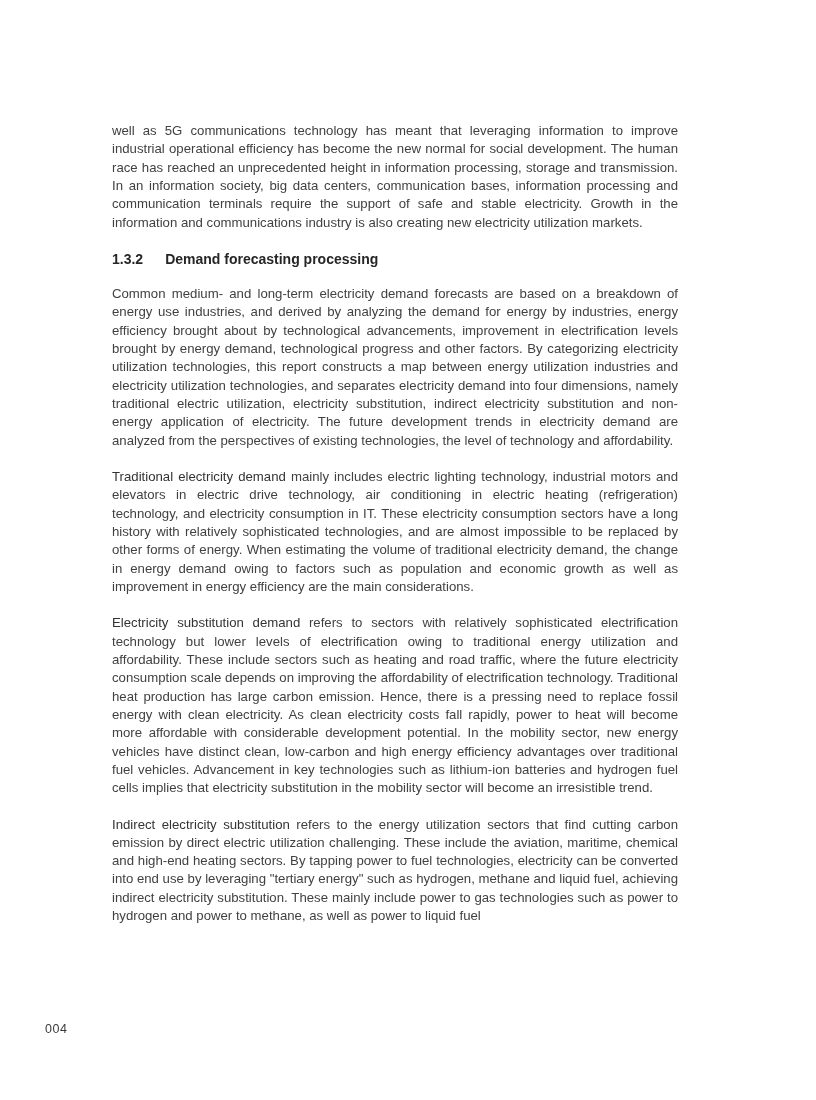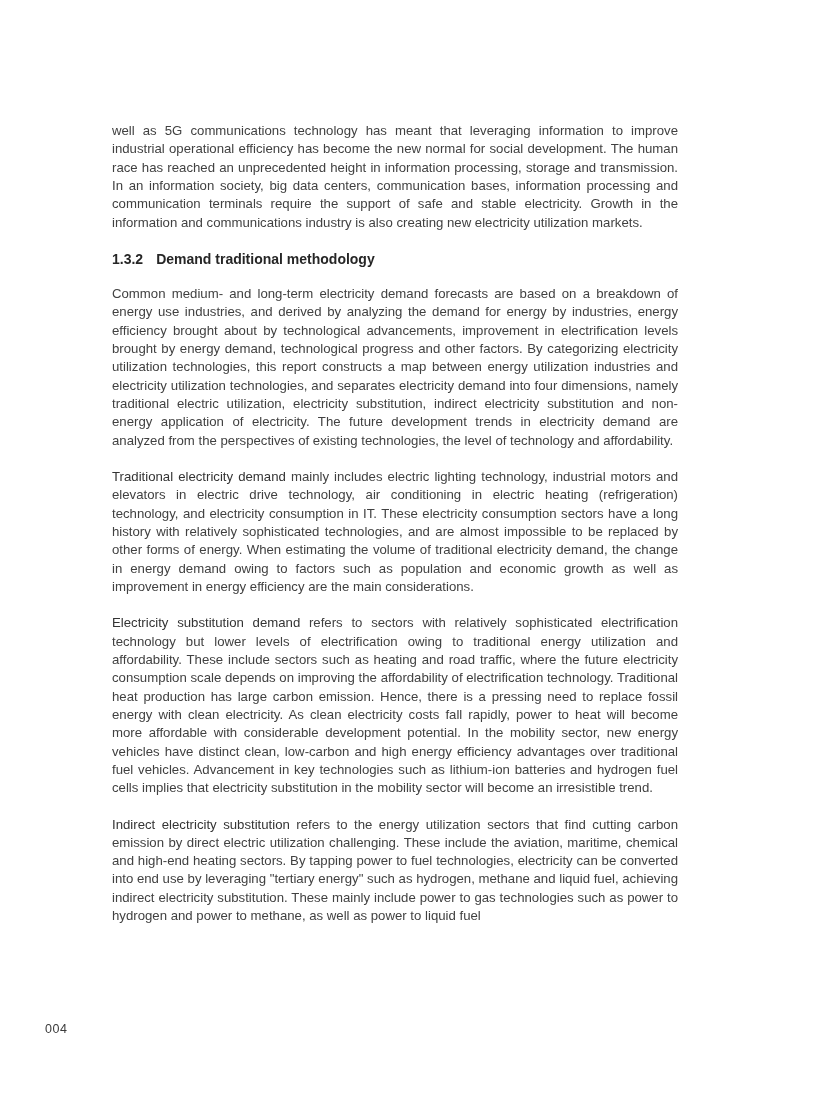--- a/index.html
+++ b/index.html
@@ -34,21 +34,21 @@
   }
   h2.section-heading {
     margin: 17px 0 16px 0;
     font-size: 14px;
     line-height: 19px;
     font-weight: bold;
     color: #262626;
     text-align: left;
   }
   h2.section-heading .sec-num {
-    margin-right: 13px;
+    margin-right: 22px;
   }
   .lead {
     font-weight: normal;
     color: #333333;
   }
   .page-footer {
     position: absolute;
     left: 45px;
     top: 1022px;
     font-size: 12.5px;
@@ -58,21 +58,21 @@
 </style>
 </head>
 <body>
 
 <div class="page">
 
   <main class="text-column">
 
     <p><span>well as 5G communications technology has meant that leveraging information to improve industrial operational efficiency has become the new normal for social development. The human race has reached an unprecedented height in information processing, storage and transmission. In an information society, big data centers, communication bases, information processing and communication terminals require the support of safe and stable electricity. Growth in the information and communications industry is also creating new electricity utilization markets.</span></p>
 
-    <h2 class="section-heading"><span class="sec-num">1.3.2</span><span>Demand traditional methodology</span></h2>
+    <h2 class="section-heading"><span class="sec-num">1.3.2</span><span>Demand forecasting processing</span></h2>
 
     <p><span>Common medium- and long-term electricity demand forecasts are based on a breakdown of energy use industries, and derived by analyzing the demand for energy by industries, energy efficiency brought about by technological advancements, improvement in electrification levels brought by energy demand, technological progress and other factors. By categorizing electricity utilization technologies, this report constructs a map between energy utilization industries and electricity utilization technologies, and separates electricity demand into four dimensions, namely traditional electric utilization, electricity substitution, indirect electricity substitution and non-energy application of electricity. The future development trends in electricity demand are analyzed from the perspectives of existing technologies, the level of technology and affordability.</span></p>
 
     <p><span class="lead">Traditional electricity demand</span><span> mainly includes electric lighting technology, industrial motors and elevators in electric drive technology, air conditioning in electric heating (refrigeration) technology, and electricity consumption in IT. These electricity consumption sectors have a long history with relatively sophisticated technologies, and are almost impossible to be replaced by other forms of energy. When estimating the volume of traditional electricity demand, the change in energy demand owing to factors such as population and economic growth as well as improvement in energy efficiency are the main considerations.</span></p>
 
     <p><span class="lead">Electricity substitution demand</span><span> refers to sectors with relatively sophisticated electrification technology but lower levels of electrification owing to traditional energy utilization and affordability. These include sectors such as heating and road traffic, where the future electricity consumption scale depends on improving the affordability of electrification technology. Traditional heat production has large carbon emission. Hence, there is a pressing need to replace fossil energy with clean electricity. As clean electricity costs fall rapidly, power to heat will become more affordable with considerable development potential. In the mobility sector, new energy vehicles have distinct clean, low-carbon and high energy efficiency advantages over traditional fuel vehicles. Advancement in key technologies such as lithium-ion batteries and hydrogen fuel cells implies that electricity substitution in the mobility sector will become an irresistible trend.</span></p>
 
     <p><span class="lead">Indirect electricity substitution</span><span> refers to the energy utilization sectors that find cutting carbon emission by direct electric utilization challenging. These include the aviation, maritime, chemical and high-end heating sectors. By tapping power to fuel technologies, electricity can be converted into end use by leveraging "tertiary energy" such as hydrogen, methane and liquid fuel, achieving indirect electricity substitution. These mainly include power to gas technologies such as power to hydrogen and power to methane, as well as power to liquid fuel</span></p>
 
   </main>

